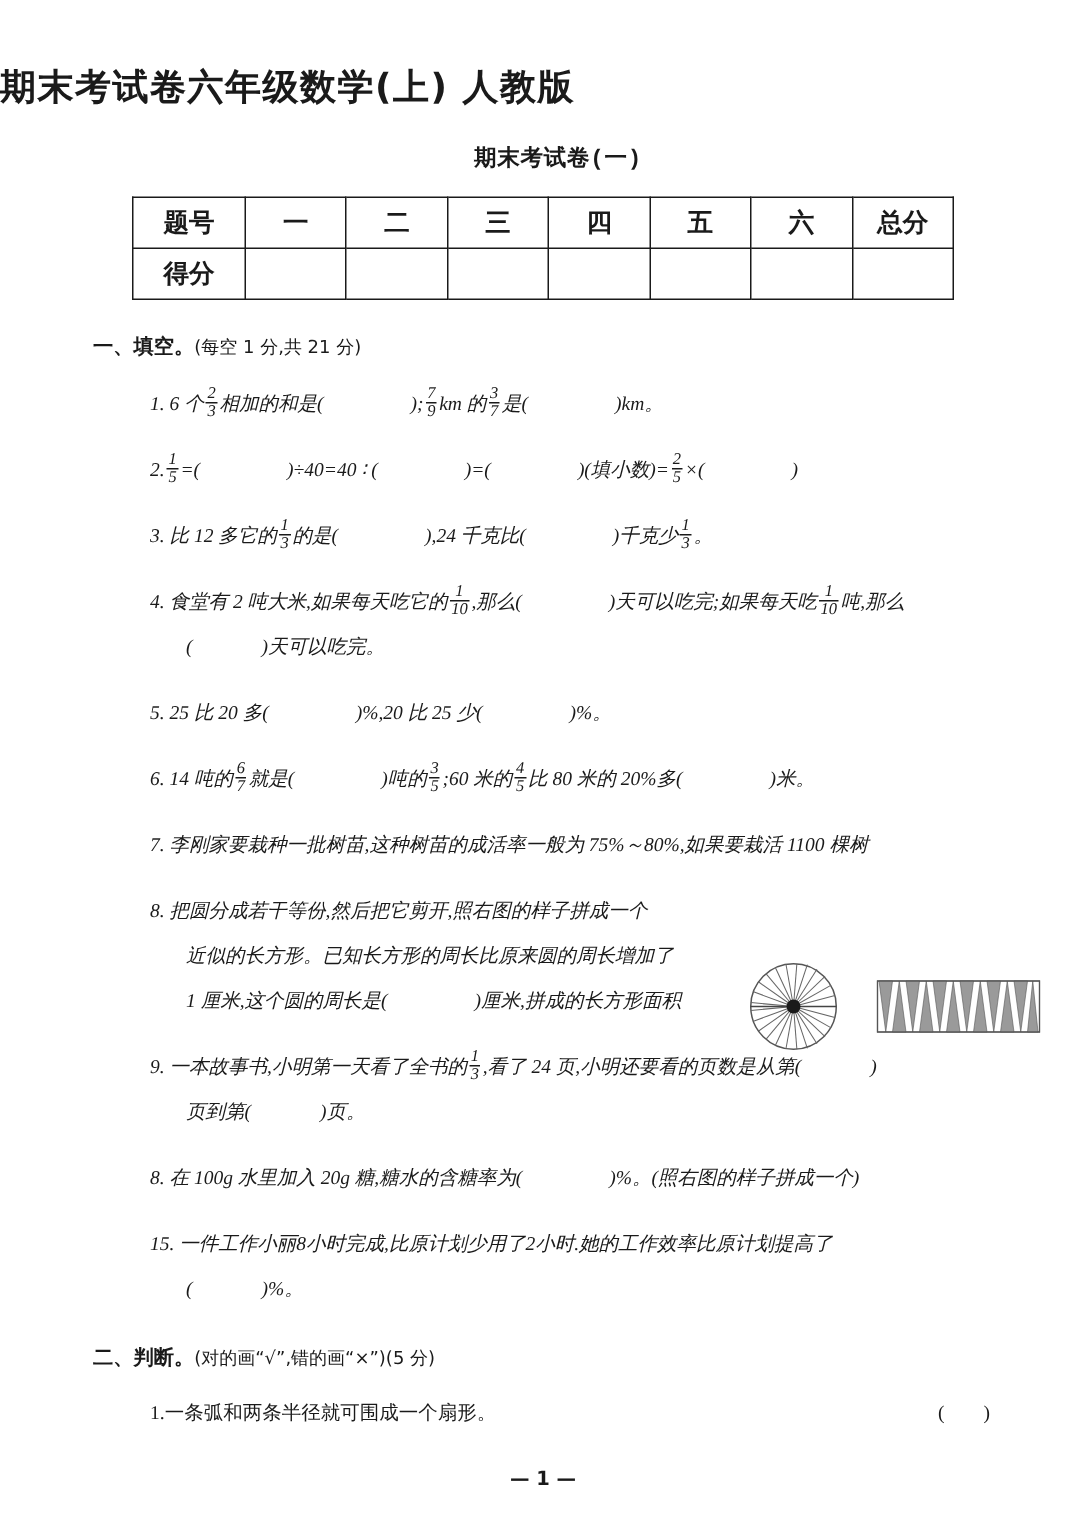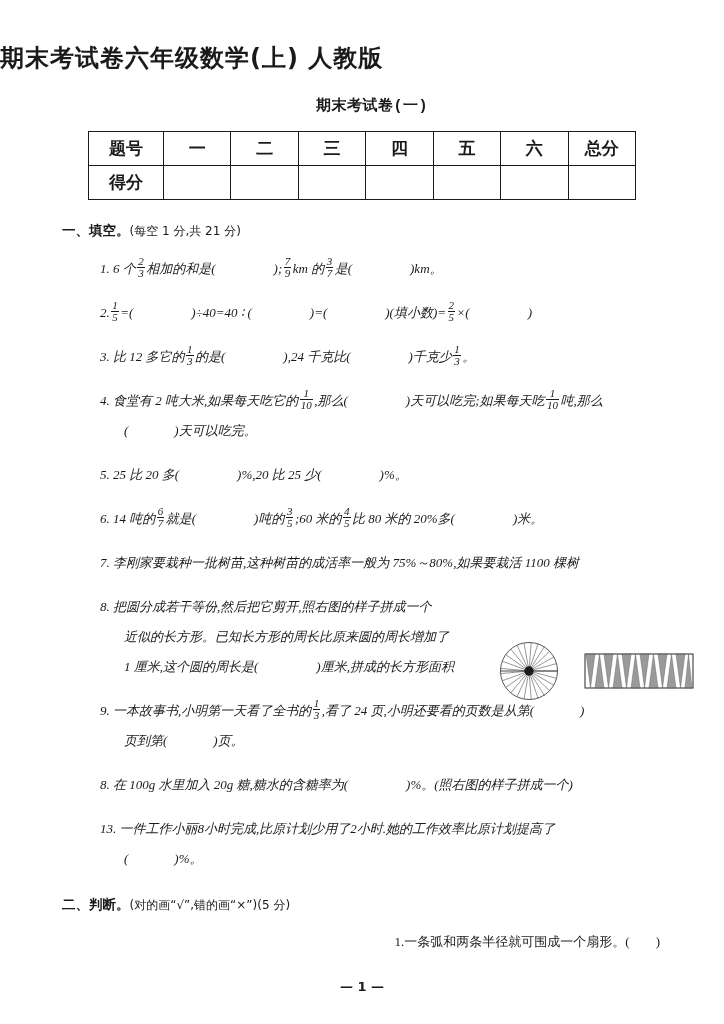--- a/index.html
+++ b/index.html
@@ -117,21 +117,20 @@
   .fig-circle { width: 62px; height: 62px; display:block; }
   .fig-rect { width: 110px; height: 40px; display:block; }
 
   
   .judge-row {
     display: flex;
     width: 560px;
     margin: 14px 0 0 100px;
     font-size: 13px;
     line-height: 28px;
-    text-align: right;
   }
   .judge-row .txt { flex: 1; }
   .judge-row .paren { white-space: pre; }
 
   
   .footer {
     position: absolute;
     bottom: 72px;
     left: 0;
     width: 724px;
@@ -281,21 +280,21 @@
     <span>一本故事书,小明第一天看了全书的</span><span class="frac"><span class="num">1</span><span class="den">3</span></span><span>,看了 24 页,小明还要看的页数是从第(</span><span class="blank-sm"></span><span>)</span>
     <span class="line2"><span>页到第(</span><span class="blank-sm"></span><span>)页。</span></span>
   </div>
 
   <div class="q">
     <span>8.</span>
     <span>在 100g 水里加入 20g 糖,糖水的含糖率为(</span><span class="blank-md"></span><span>)%。(照右图的样子拼成一个)</span>
   </div>
 
   <div class="q">
-    <span>13.</span>
+    <span>15.</span>
     <span>一件工作小丽8小时完成,比原计划少用了2小时.她的工作效率比原计划提高了</span>
     <span class="line2"><span>(</span><span class="blank-sm"></span><span>)%。</span></span>
   </div>
 
   <div class="section-head">
     <span>二、</span><span>判断。</span><span class="pts">(对的画“√”,错的画“×”)(5 分)</span>
   </div>
 
   <div class="judge-row">
     <span class="txt"><span>1.</span><span>一条弧和两条半径就可围成一个扇形。</span></span>

